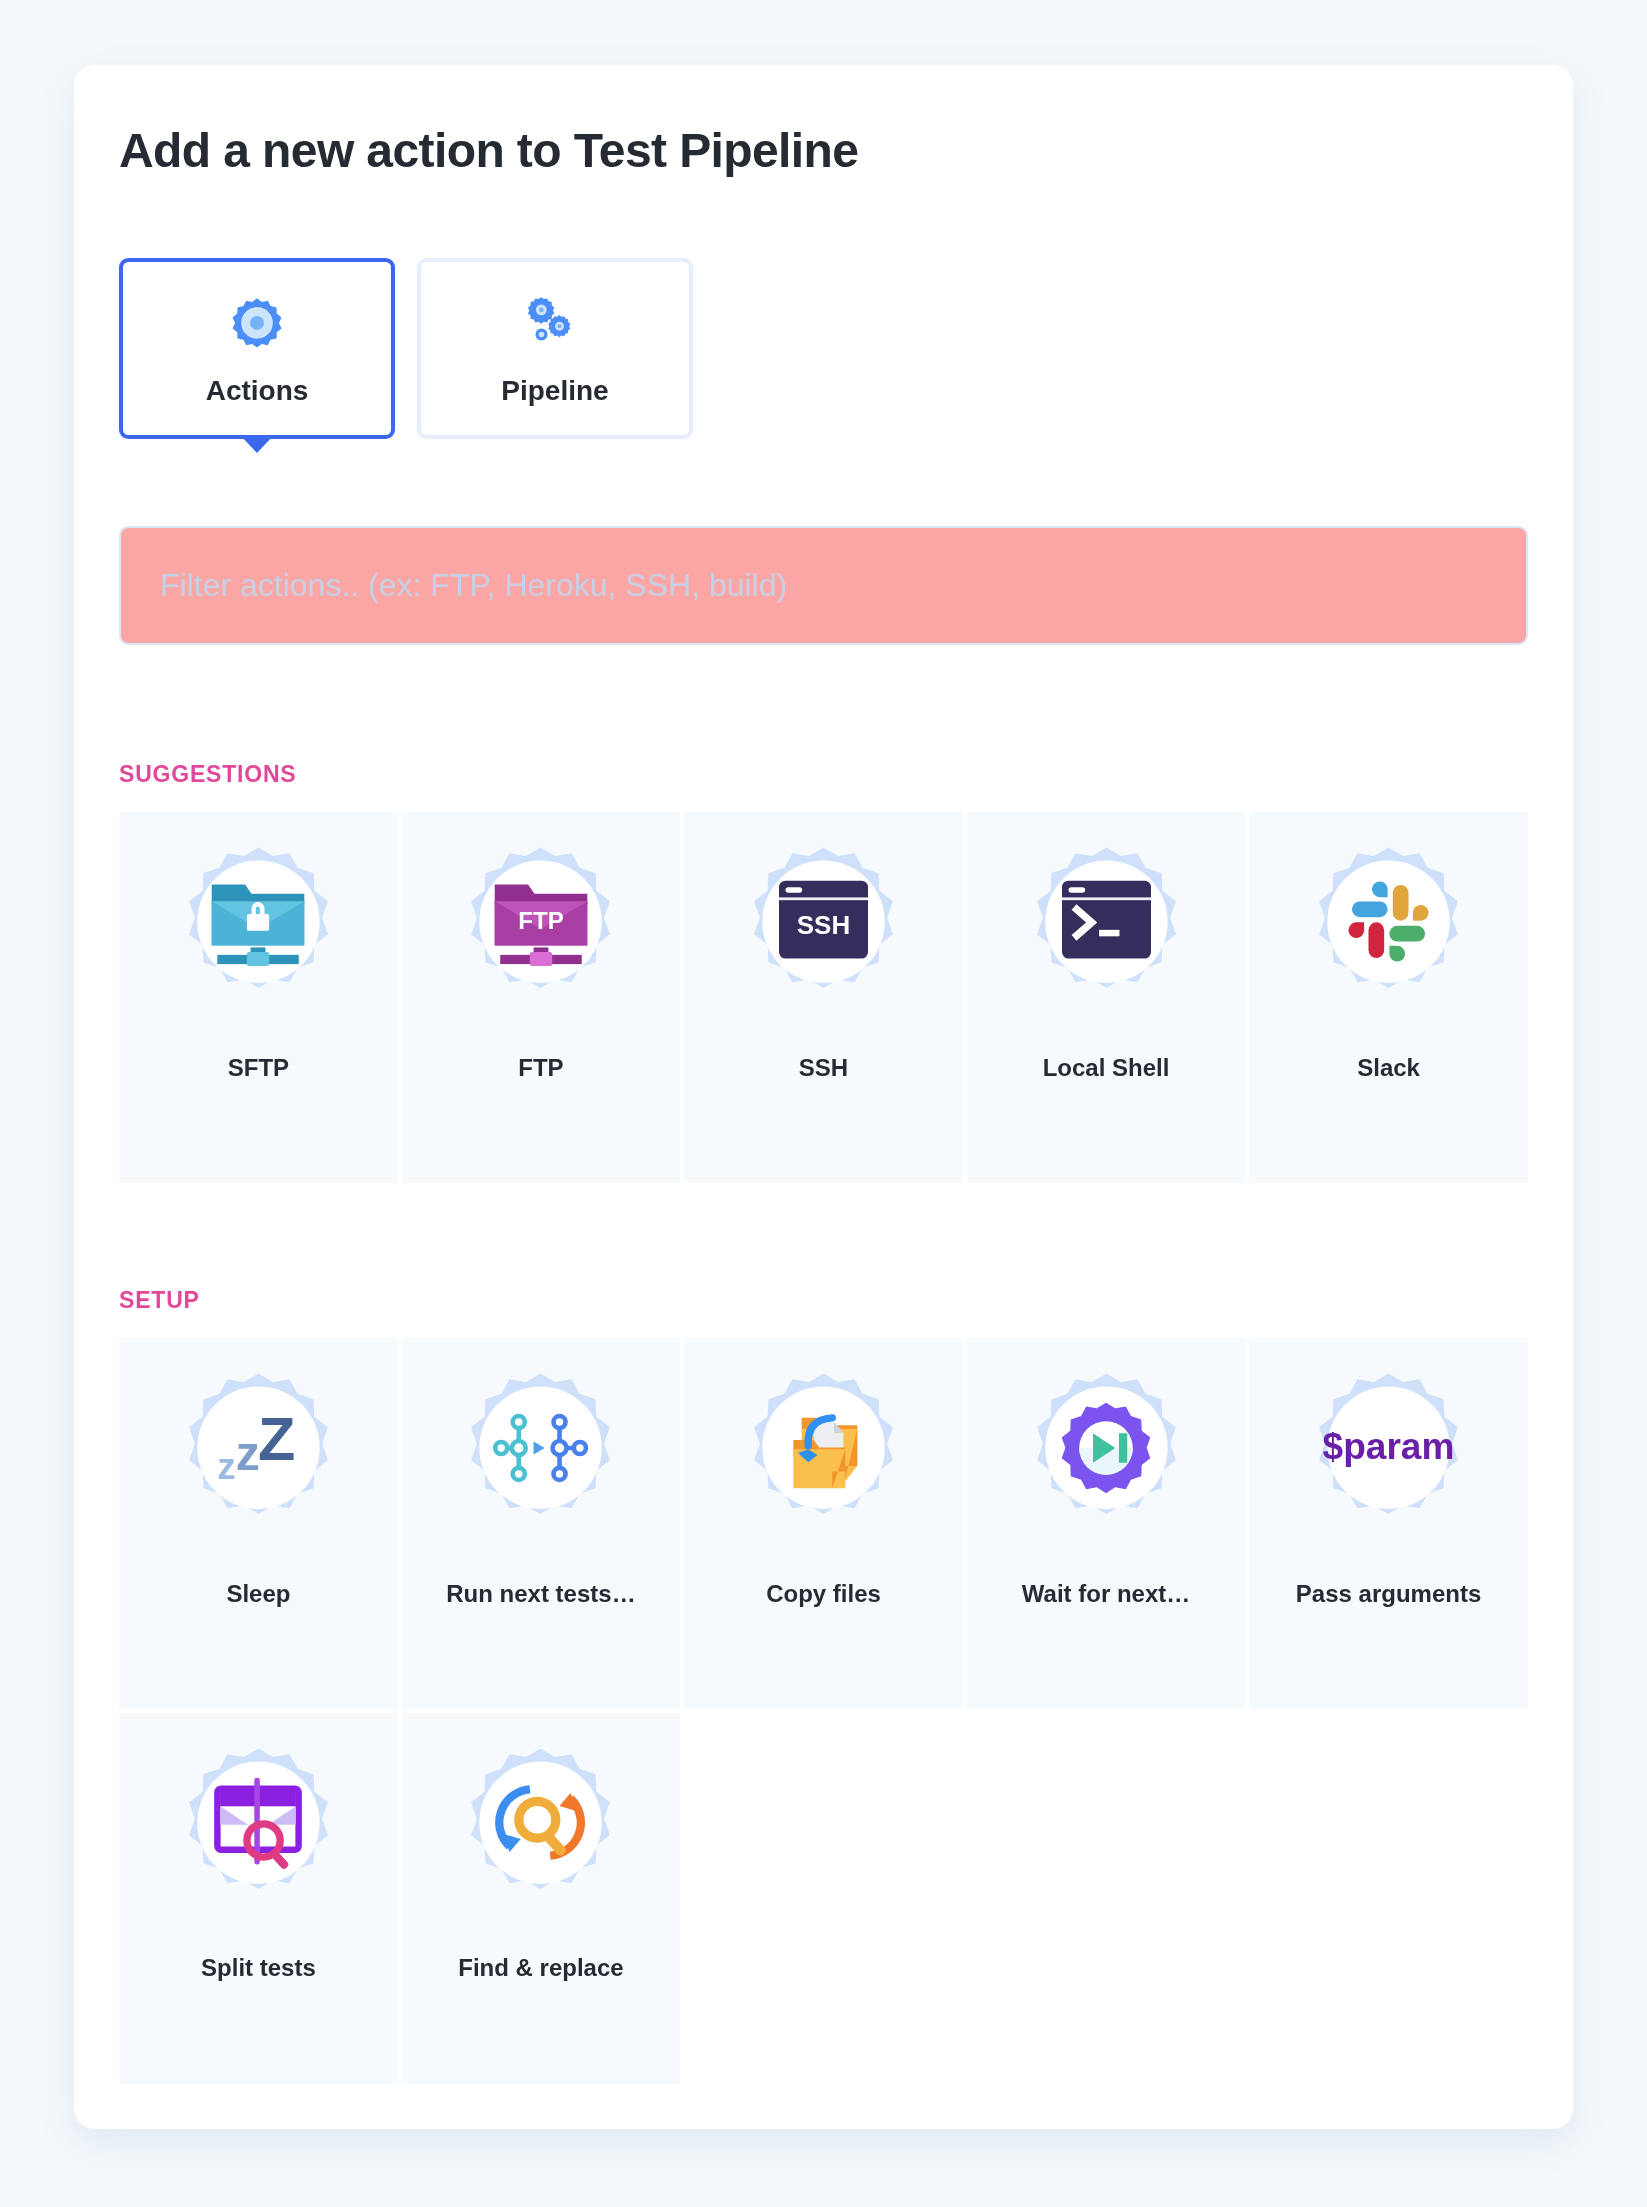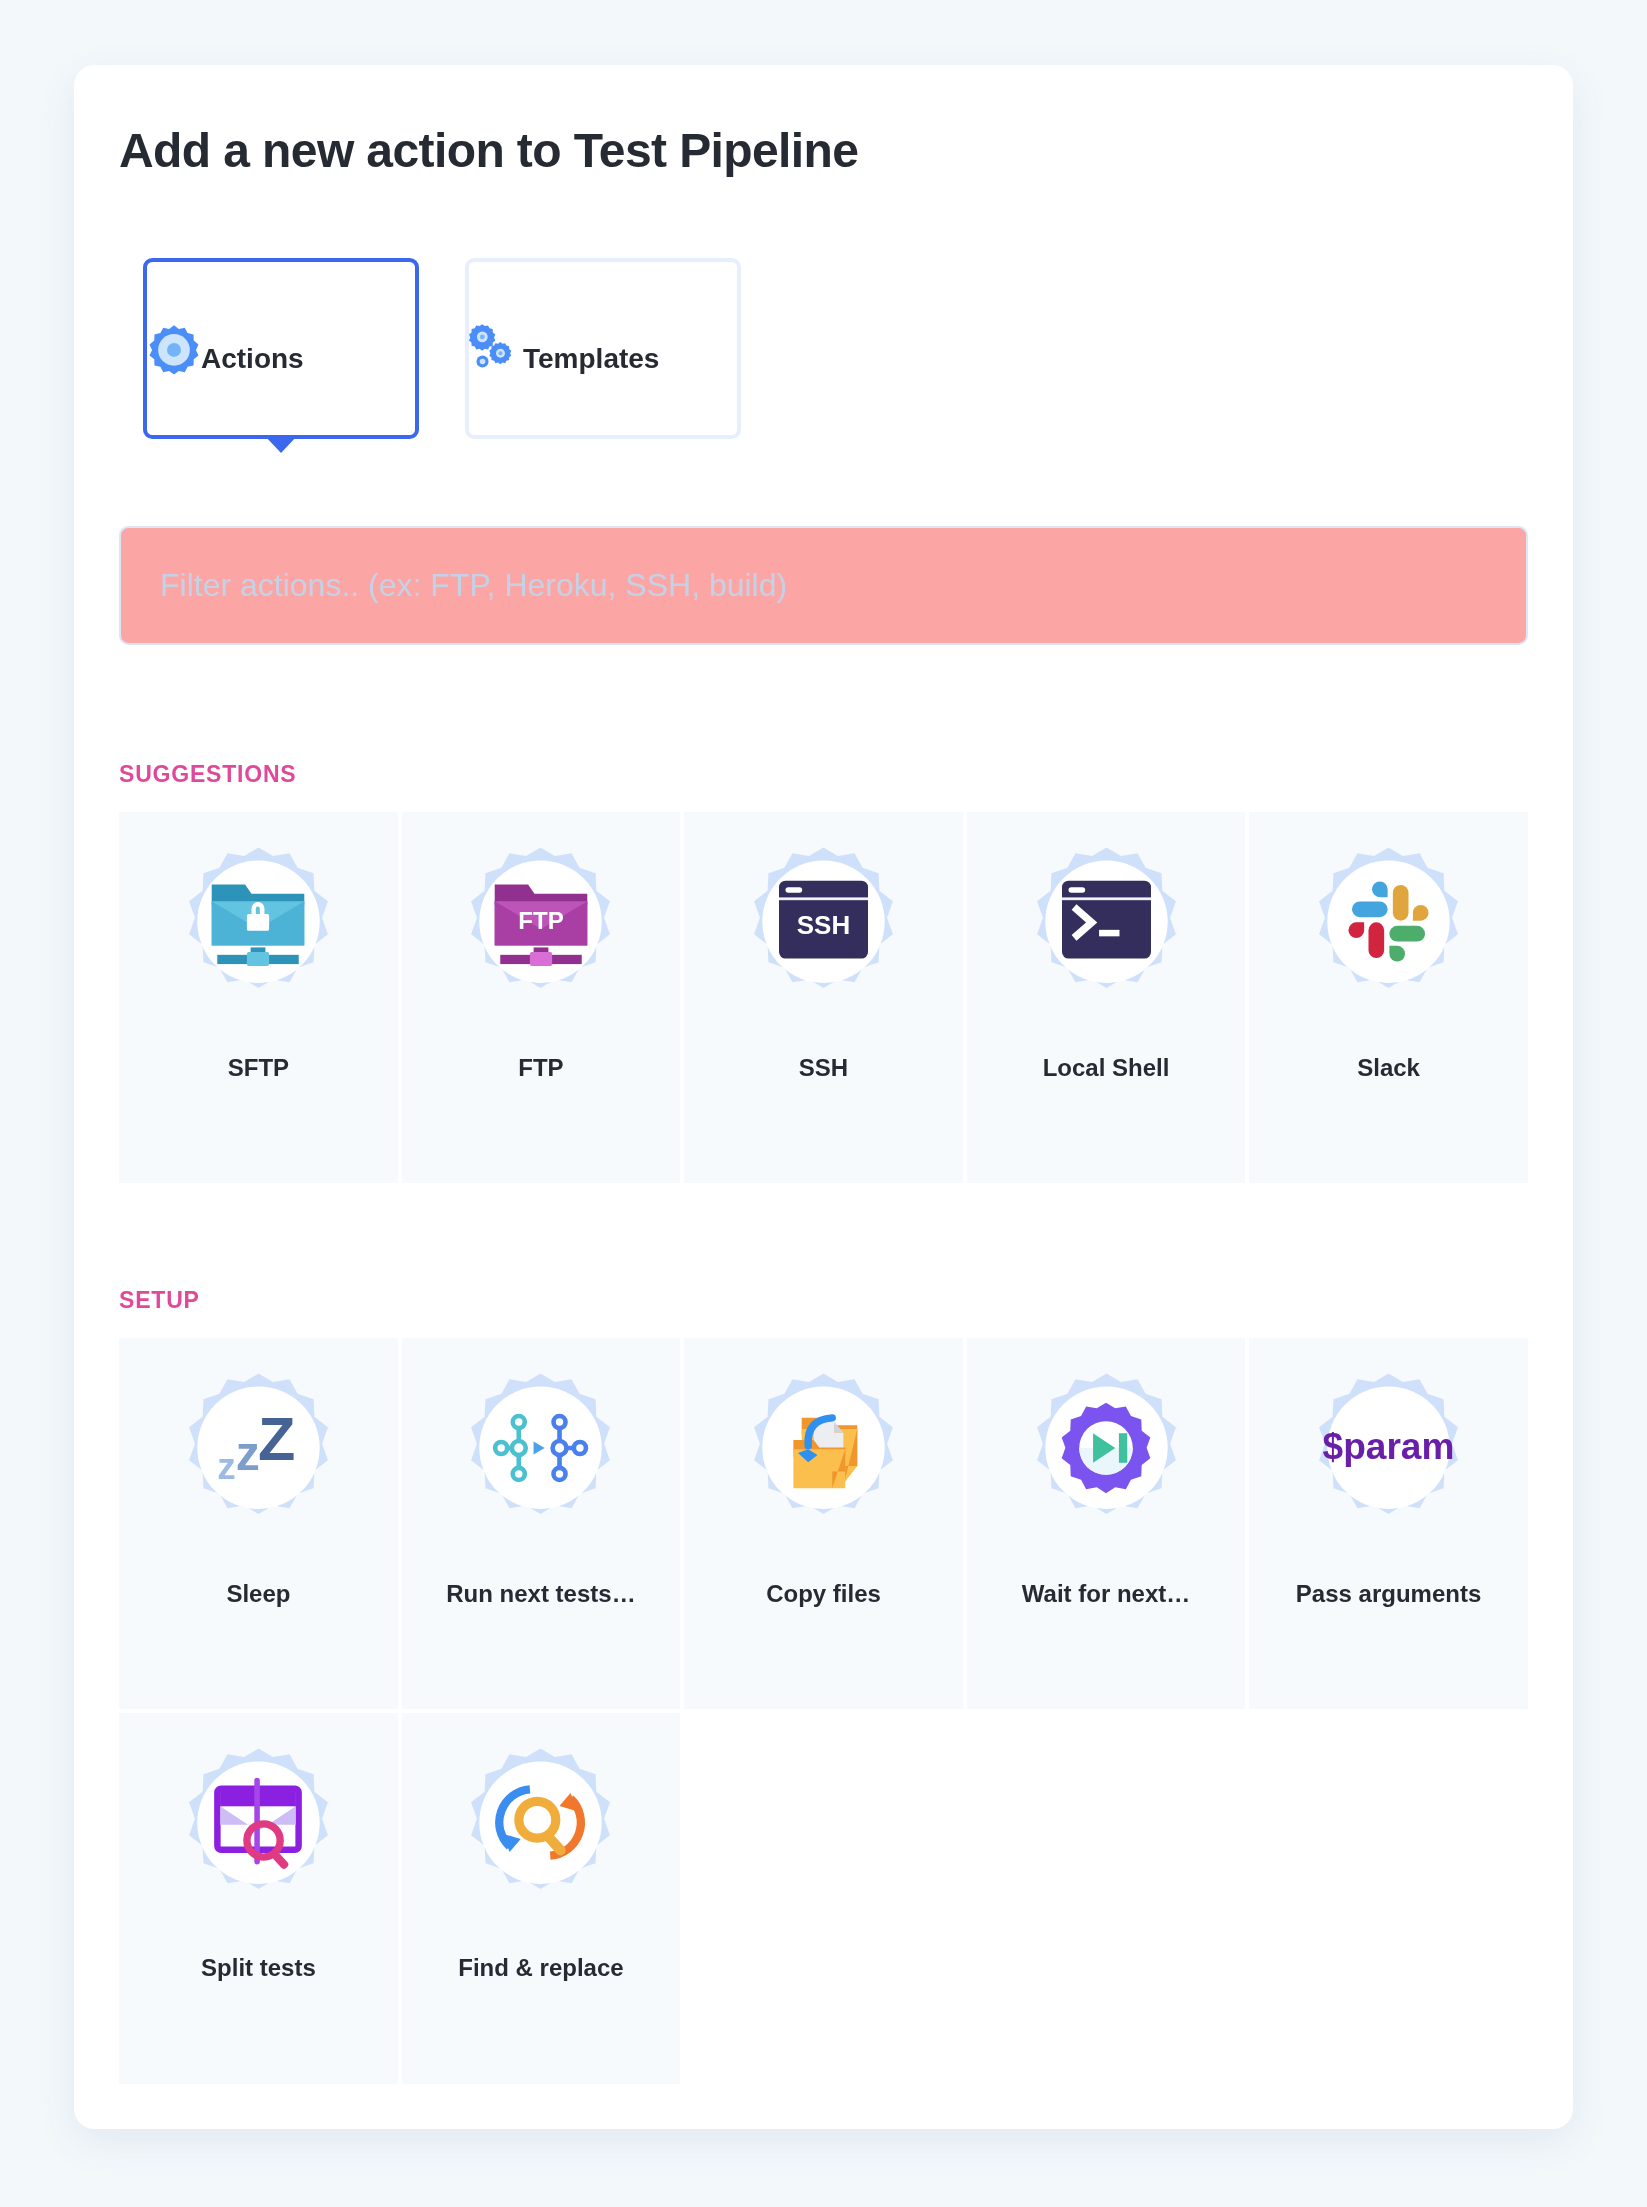--- a/index.html
+++ b/index.html
@@ -53,24 +53,24 @@
     margin: 80px 0 0 45px;
   }
 
   .tab {
     position: relative;
     width: 276px;
     height: 181px;
     border-radius: 9.3px;
     background: #ffffff;
     display: flex;
-    flex-direction: row;
+    flex-direction: column;
     align-items: center;
+    justify-content: center;
     cursor: pointer;
-    margin-left: 24px;
   }
 
   .tab .tab-label {
     margin-top: 20.4px;
     font-size: 28px;
     font-weight: 700;
     color: #262b33;
   }
 
   .tab.active {
@@ -214,21 +214,21 @@
                          5.2 38.2 5.1 33.3 1.3 30.2 3.3 25.8 1.3 21.4 5.1 18.3 5.2 13.4 10 12.2 12.2 7.9 17 8.9Z" transform="translate(-1,-2) scale(0.6)" fill="#4c8ef7"></path>
                 <circle cx="11.8" cy="13.5" r="4.8" fill="#cde4fd"></circle>
                 <circle cx="11.8" cy="13.5" r="2.1" fill="#74b3f7"></circle>
               </g>
               <g transform="translate(8,36)">
                 <circle cx="6.5" cy="6.5" r="6.5" fill="#4c8ef7"></circle>
                 <circle cx="6.5" cy="6.5" r="3" fill="#cde4fd"></circle>
               </g>
             </svg>
           </span>
-          <span class="tab-label">Templates</span>
+          <span class="tab-label">Pipeline</span>
         </div>
 
       </div>
 
       <div class="filter-wrap">
         <input class="filter-input" type="text" placeholder="Filter actions.. (ex: FTP, Heroku, SSH, build)" style="">
       </div>
 
       <div class="section-title">SUGGESTIONS</div>
 

